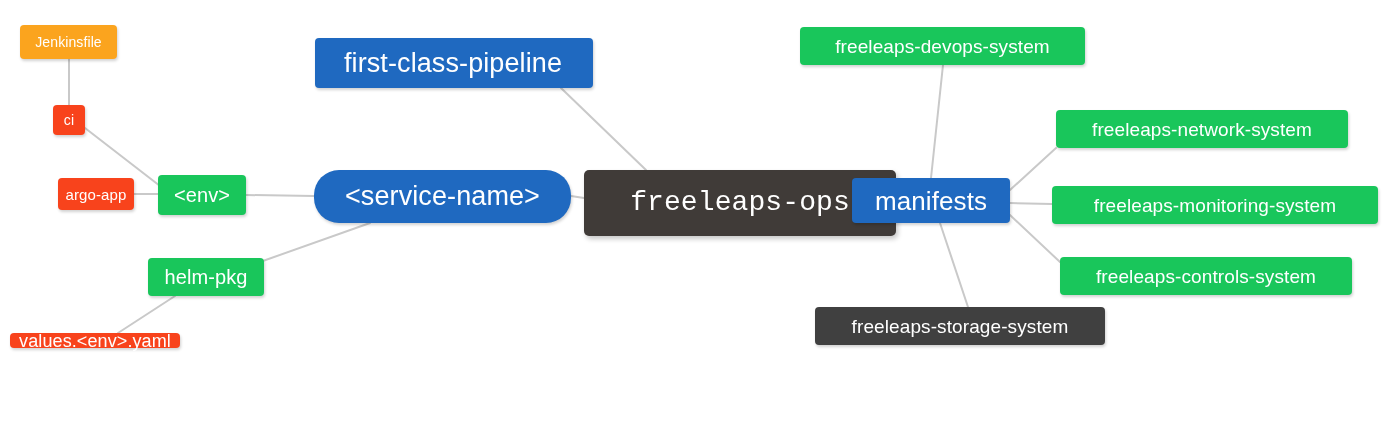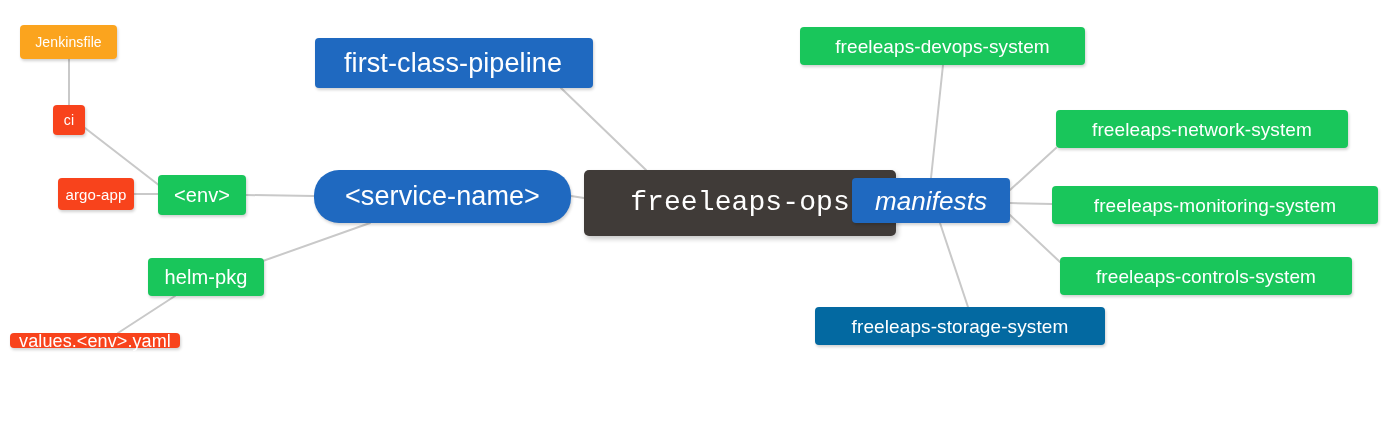--- a/index.html
+++ b/index.html
@@ -69,20 +69,20 @@
   <div id="node-layer">
       <div class="node" style="left: 20px; top: 25px; width: 97px; height: 34px; font-size: 14px; background: rgb(251, 164, 30); color: rgb(255, 255, 255);">Jenkinsfile</div>
       <div class="node" style="left: 53px; top: 105px; width: 32px; height: 30px; font-size: 14px; background: rgb(248, 67, 28); color: rgb(255, 255, 255);">ci</div>
       <div class="node" style="left: 32px; top: 178px; width: 76px; height: 32px; font-size: 15px; background: rgb(248, 67, 28); color: rgb(255, 255, 255); margin-left: 26px;">argo-app</div>
       <div class="node" style="left: 158px; top: 175px; width: 88px; height: 40px; font-size: 20px; background: rgb(25, 198, 91); color: rgb(255, 255, 255);">&lt;env&gt;</div>
       <div class="node" style="left: 314px; top: 170px; width: 257px; height: 53px; font-size: 27px; background: rgb(31, 105, 192); color: rgb(255, 255, 255); border-radius: 25px;">&lt;service-name&gt;</div>
       <div class="node" style="left: 315px; top: 38px; width: 278px; height: 50px; font-size: 27px; background: rgb(31, 105, 192); color: rgb(255, 255, 255); padding-left: 8px;">first-class-pipeline</div>
       <div class="node" style="left: 148px; top: 258px; width: 116px; height: 38px; font-size: 20px; background: rgb(25, 198, 91); color: rgb(255, 255, 255);">helm-pkg</div>
       <div class="node" style="left: 10px; top: 333px; width: 170px; height: 15px; font-size: 18px; background: rgb(248, 67, 28); color: rgb(255, 255, 255);">values.&lt;env&gt;.yaml</div>
       <div class="node root" style="left: 584px; top: 170px; width: 312px; height: 66px; font-size: 28px; background: rgb(64, 59, 56); color: rgb(255, 255, 255); font-family: Liberation Mono, monospace;">freeleaps-ops</div>
-      <div class="node" style="left: 852px; top: 178px; width: 158px; height: 45px; font-size: 26px; background: rgb(31, 105, 192); color: rgb(255, 255, 255); font-style: italic;">manifests</div>
+      <div class="node" style="left: 852px; top: 178px; width: 158px; height: 45px; font-size: 26px; background: rgb(31, 105, 192); color: rgb(255, 255, 255);">manifests</div>
       <div class="node" style="left: 800px; top: 27px; width: 285px; height: 38px; font-size: 19px; background: rgb(25, 198, 91); color: rgb(255, 255, 255);">freeleaps-devops-system</div>
       <div class="node" style="left: 1056px; top: 110px; width: 292px; height: 38px; font-size: 19px; background: rgb(25, 198, 91); color: rgb(255, 255, 255);">freeleaps-network-system</div>
       <div class="node" style="left: 1052px; top: 186px; width: 326px; height: 38px; font-size: 19px; background: rgb(25, 198, 91); color: rgb(255, 255, 255);">freeleaps-monitoring-system</div>
       <div class="node" style="left: 1060px; top: 257px; width: 292px; height: 38px; font-size: 19px; background: rgb(25, 198, 91); color: rgb(255, 255, 255);">freeleaps-controls-system</div>
-      <div class="node" style="left: 815px; top: 307px; width: 290px; height: 38px; font-size: 19px; background: #0369a1; color: rgb(255, 255, 255);">freeleaps-storage-system</div>
+      <div class="node" style="left: 815px; top: 307px; width: 290px; height: 38px; font-size: 19px; background: #404040; color: rgb(255, 255, 255);">freeleaps-storage-system</div>
     </div>
 </div>
 
 </body></html>

